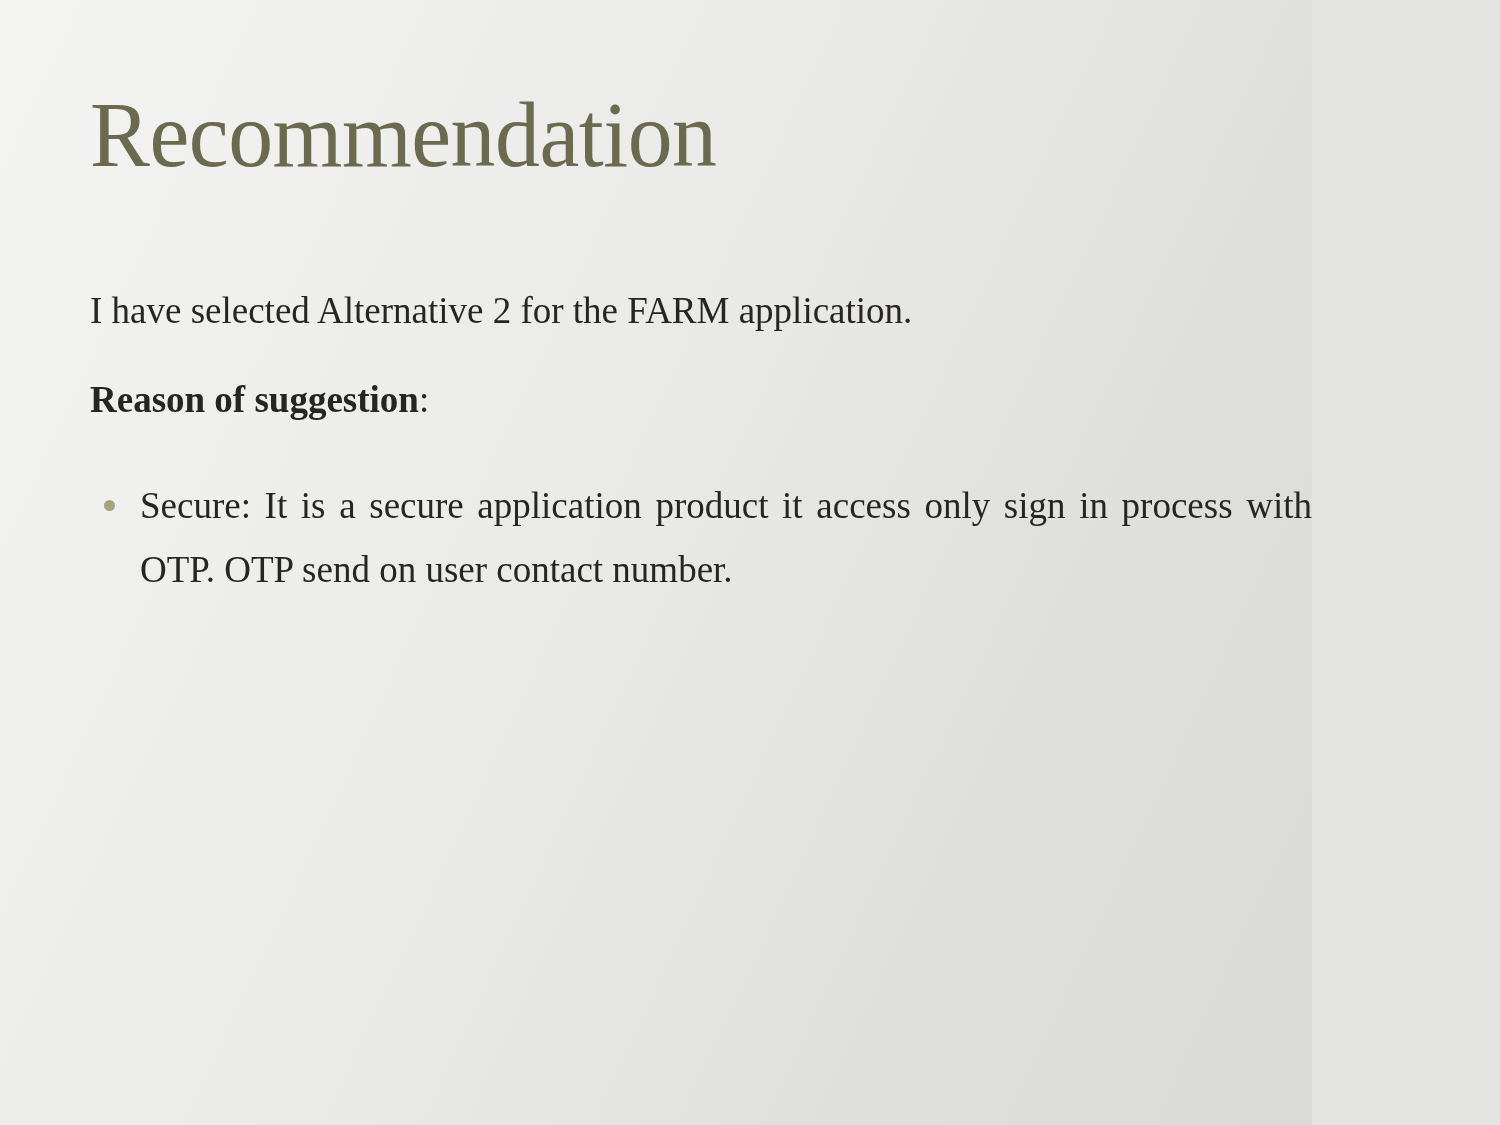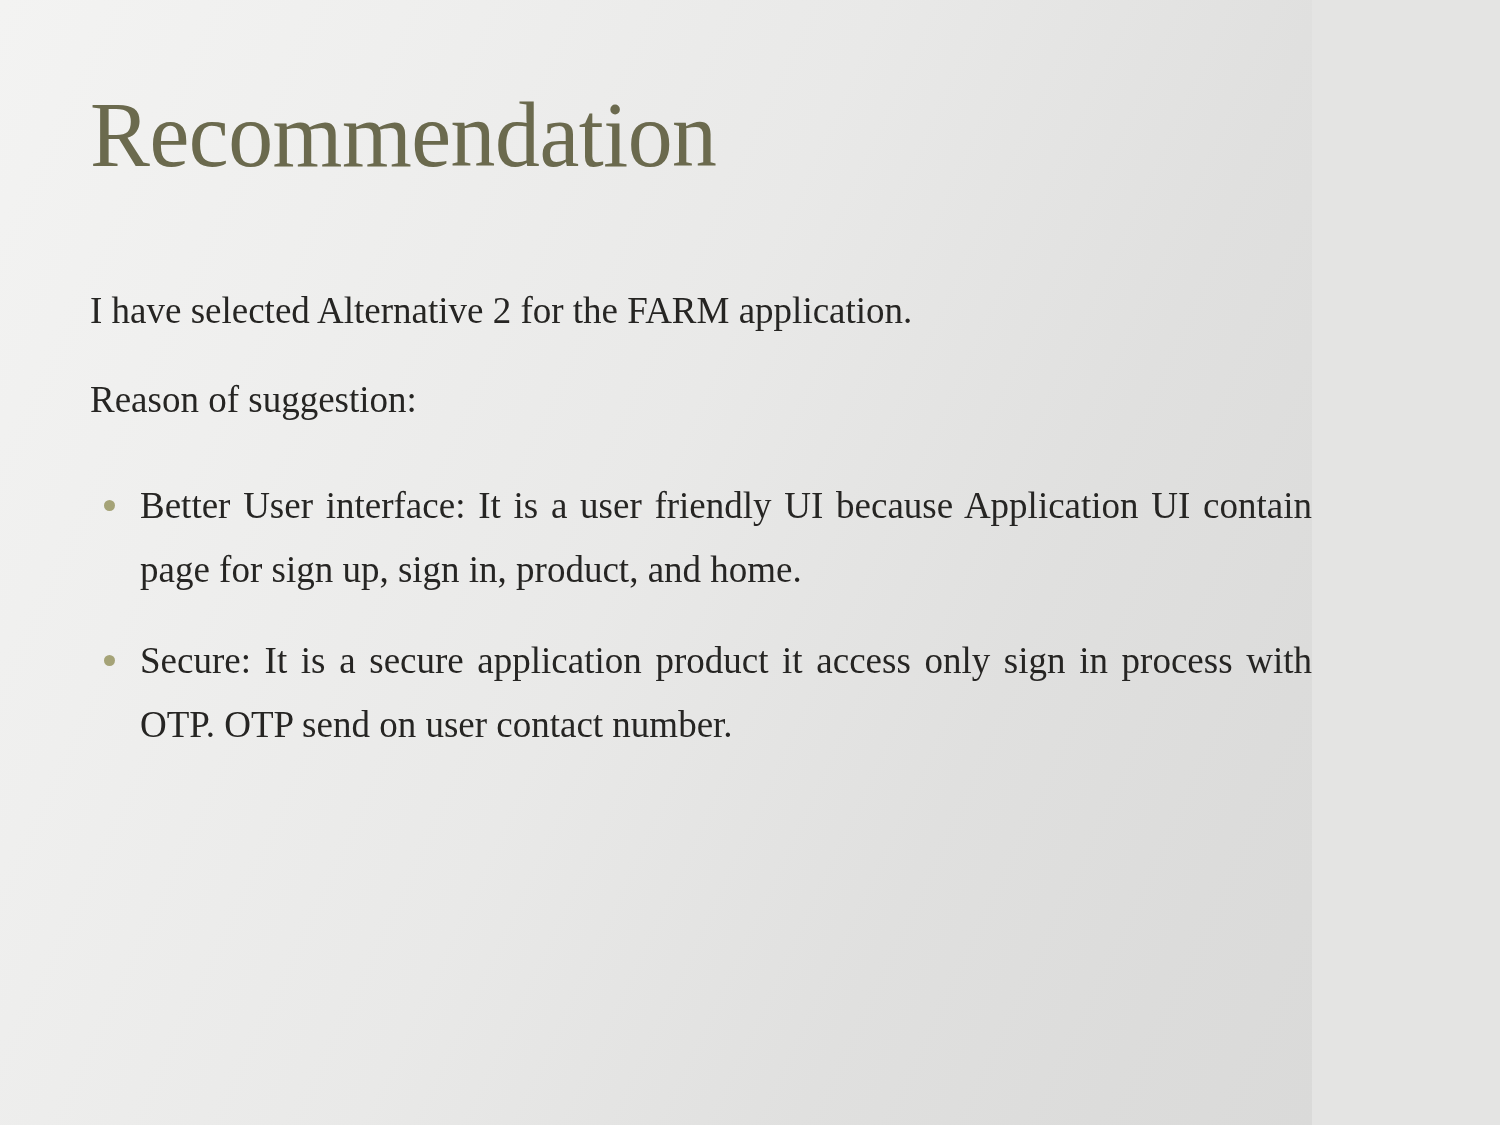--- a/index.html
+++ b/index.html
@@ -85,21 +85,21 @@
     font-size: 37px;
     line-height: 1.0;
     color: #262523;
     margin: 0 0 56px 0;
     text-align: left;
   }
   .para.lead {
     margin-bottom: 52px;
   }
   .para .bold {
-    font-weight: normal;
+    font-weight: bold;
   }
   .para .plain {
     font-weight: normal;
   }
 
   ul.bullets {
     list-style: none;
     margin: 0;
     padding: 0;
   }
@@ -142,22 +142,18 @@
 
   <div class="body-area">
 
     <p class="para lead">I have selected Alternative 2 for the FARM application.</p>
 
     <p class="para"><span class="bold">Reason of suggestion</span><span class="plain">:</span></p>
 
     <ul class="bullets">
       <li>
         <span class="dot"></span>
-        <span class="li-text">Better User interface: It is a user friendly UI because Application UI contain page for sign up, sign in, product, and home.</span>
-      </li>
-      <li>
-        <span class="dot"></span>
         <span class="li-text">Secure: It is a secure application product it access only sign in process with OTP. OTP  send on user contact number.</span>
       </li>
     </ul>
 
   </div>
 </div>
 
 </body></html>

